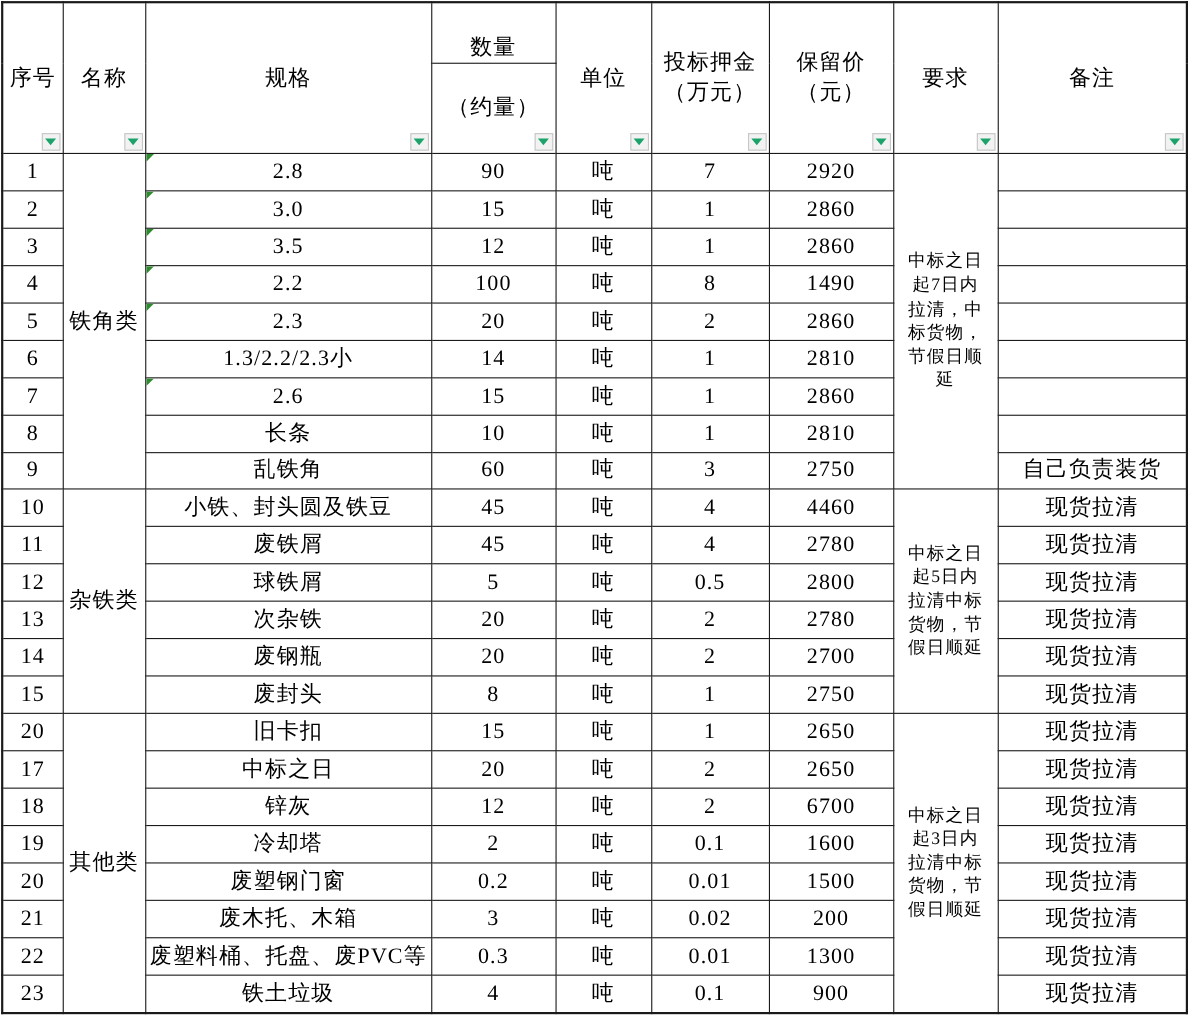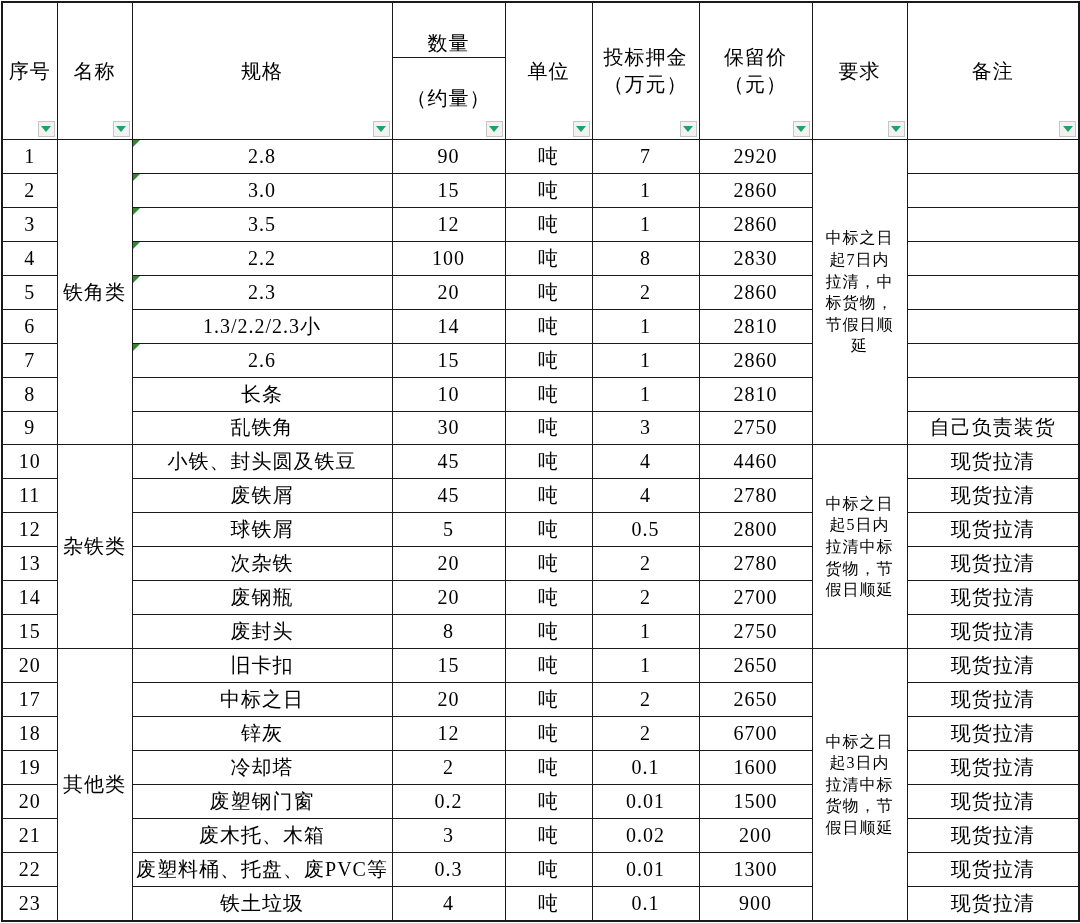--- a/index.html
+++ b/index.html
@@ -156,21 +156,21 @@
         <td>1</td>
         <td>2860</td>
         <td></td>
       </tr>
       <tr>
         <td>4</td>
         <td>2.2<span class="corner-flag"></span></td>
         <td>100</td>
         <td>吨</td>
         <td>8</td>
-        <td>2830</td>
+        <td>1490</td>
         <td></td>
       </tr>
       <tr>
         <td>5</td>
         <td>2.3<span class="corner-flag"></span></td>
         <td>20</td>
         <td>吨</td>
         <td>2</td>
         <td>2860</td>
         <td></td>
@@ -198,21 +198,21 @@
         <td>长条</td>
         <td>10</td>
         <td>吨</td>
         <td>1</td>
         <td>2810</td>
         <td></td>
       </tr>
       <tr>
         <td>9</td>
         <td>乱铁角</td>
-        <td>30</td>
+        <td>60</td>
         <td>吨</td>
         <td>3</td>
         <td>2750</td>
         <td>自己负责装货</td>
       </tr>
       <tr>
         <td>10</td>
         <td rowspan="6">杂铁类</td>
         <td>小铁、封头圆及铁豆</td>
         <td>45</td>

